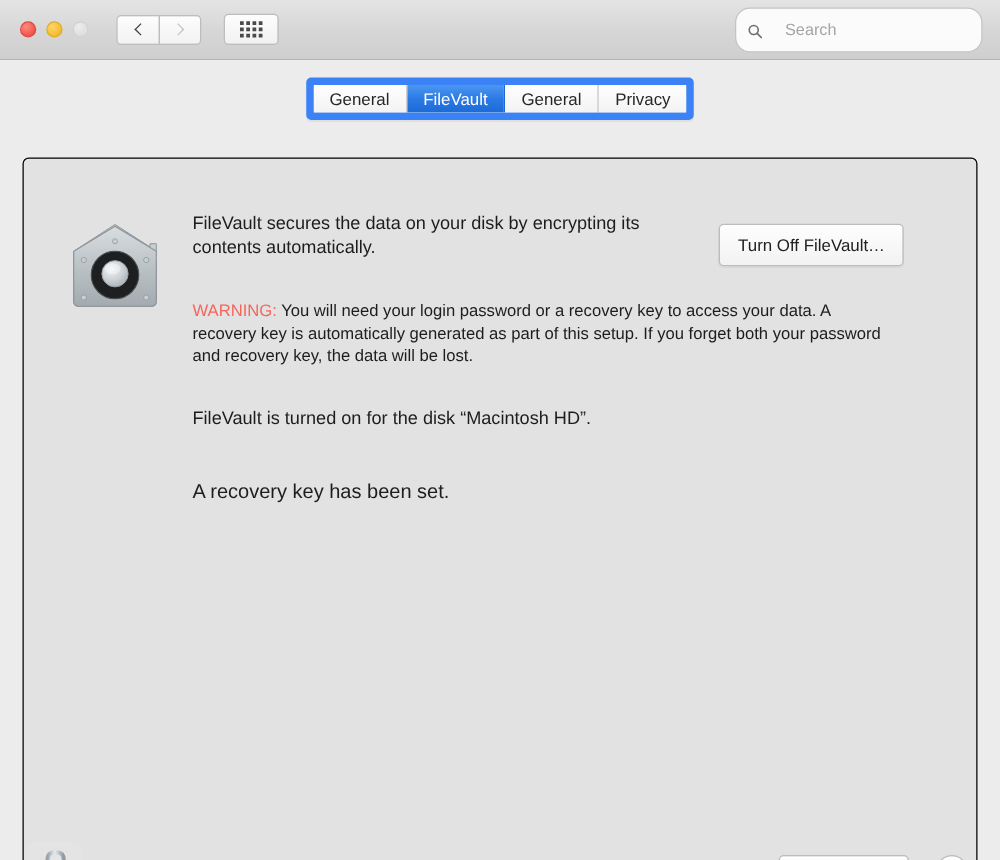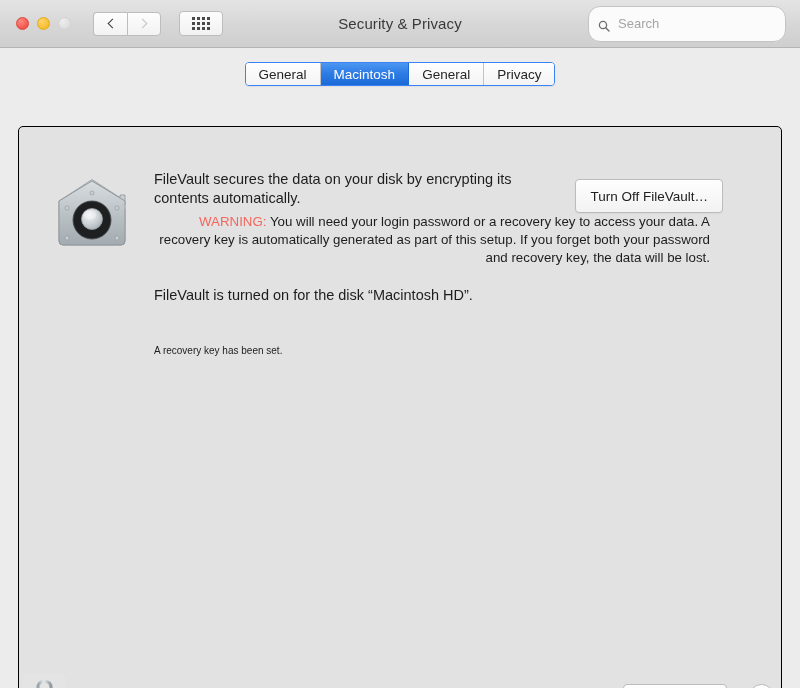--- a/index.html
+++ b/index.html
@@ -112,21 +112,21 @@
     position: absolute;
     right: 14px;
     width: 198px;
     height: 36px;
     background: #fbfbfb;
     border: 1px solid #c4c4c4;
     border-radius: 12px;
     display: flex;
     align-items: center;
     padding-left: 9px;
-    gap: 8px;
+    gap: 18px;
   }
   .search-icon {
     width: 12px; height: 12px;
     flex: 0 0 12px;
   }
   .search-placeholder {
     font-size: 13px;
     color: #a5a5a5;
   }
 
@@ -140,21 +140,21 @@
   
   .tabbar {
     position: absolute;
     top: 14px;
     left: 0; right: 0;
     display: flex;
     justify-content: center;
   }
   .tabs {
     display: flex;
-    border: 1px solid #3b82f6;
+    border: 6px solid #3b82f6;
     border-radius: 4px;
     overflow: hidden;
     box-shadow: 0 1px 1px rgba(0,0,0,0.06);
   }
   .tab {
     height: 22px;
     padding: 0 13px;
     display: flex;
     align-items: center;
     justify-content: center;
@@ -199,31 +199,30 @@
   }
 
   .desc {
     font-size: 14.5px;
     line-height: 19px;
     color: #1d1d1d;
     width: 360px;
   }
 
   .warning {
-    margin-top: 5px;
+    margin-top: 32px;
     font-size: 13.3px;
     line-height: 18px;
     color: #1d1d1d;
     width: 556px;
-    text-align: right;
   }
   .warning .w-label { color: #f4665c; }
 
-  .status-1 { margin-top: 20px; font-size: 14.5px; color: #1d1d1d; }
-  .status-2 { margin-top: 42px; font-size: 10px; color: #1d1d1d; }
+  .status-1 { margin-top: 33px; font-size: 14.5px; color: #1d1d1d; }
+  .status-2 { margin-top: 42px; font-size: 16px; color: #1d1d1d; }
 
   .turn-off-btn {
     position: absolute;
     right: 58px;
     top: 52px;
     height: 24px;
     padding: 16px 14px;
     display: flex;
     align-items: center;
     justify-content: center;
@@ -323,39 +322,38 @@
           <i></i>
           <i></i>
           <i></i>
         <i></i>
           <i></i>
           <i></i>
           <i></i>
       </span>
     </div>
 
-    <div class="win-title">Security &amp; Privacy</div>
 
     <div class="search-field">
       <span class="search-icon">
         <svg viewBox="0 0 12 12" width="12" height="12">
           <circle cx="5" cy="5" r="3.6" fill="none" stroke="#6e6e6e" stroke-width="1.3"></circle>
           <line x1="7.7" y1="7.7" x2="11" y2="11" stroke="#6e6e6e" stroke-width="1.4" stroke-linecap="round"></line>
         </svg>
       </span>
       <span class="search-placeholder">Search</span>
     </div>
   </div>
 
   <div class="body-area">
 
     <div class="tabbar">
       <div class="tabs">
         <div class="tab">General</div>
-        <div class="tab active">Macintosh</div>
+        <div class="tab active">FileVault</div>
         <div class="tab">General</div>
         <div class="tab">Privacy</div>
       </div>
     </div>
 
     <div class="panel">
 
       <div class="fv-icon">
         <svg viewBox="0 0 78 78" width="78" height="78">
           <defs>

